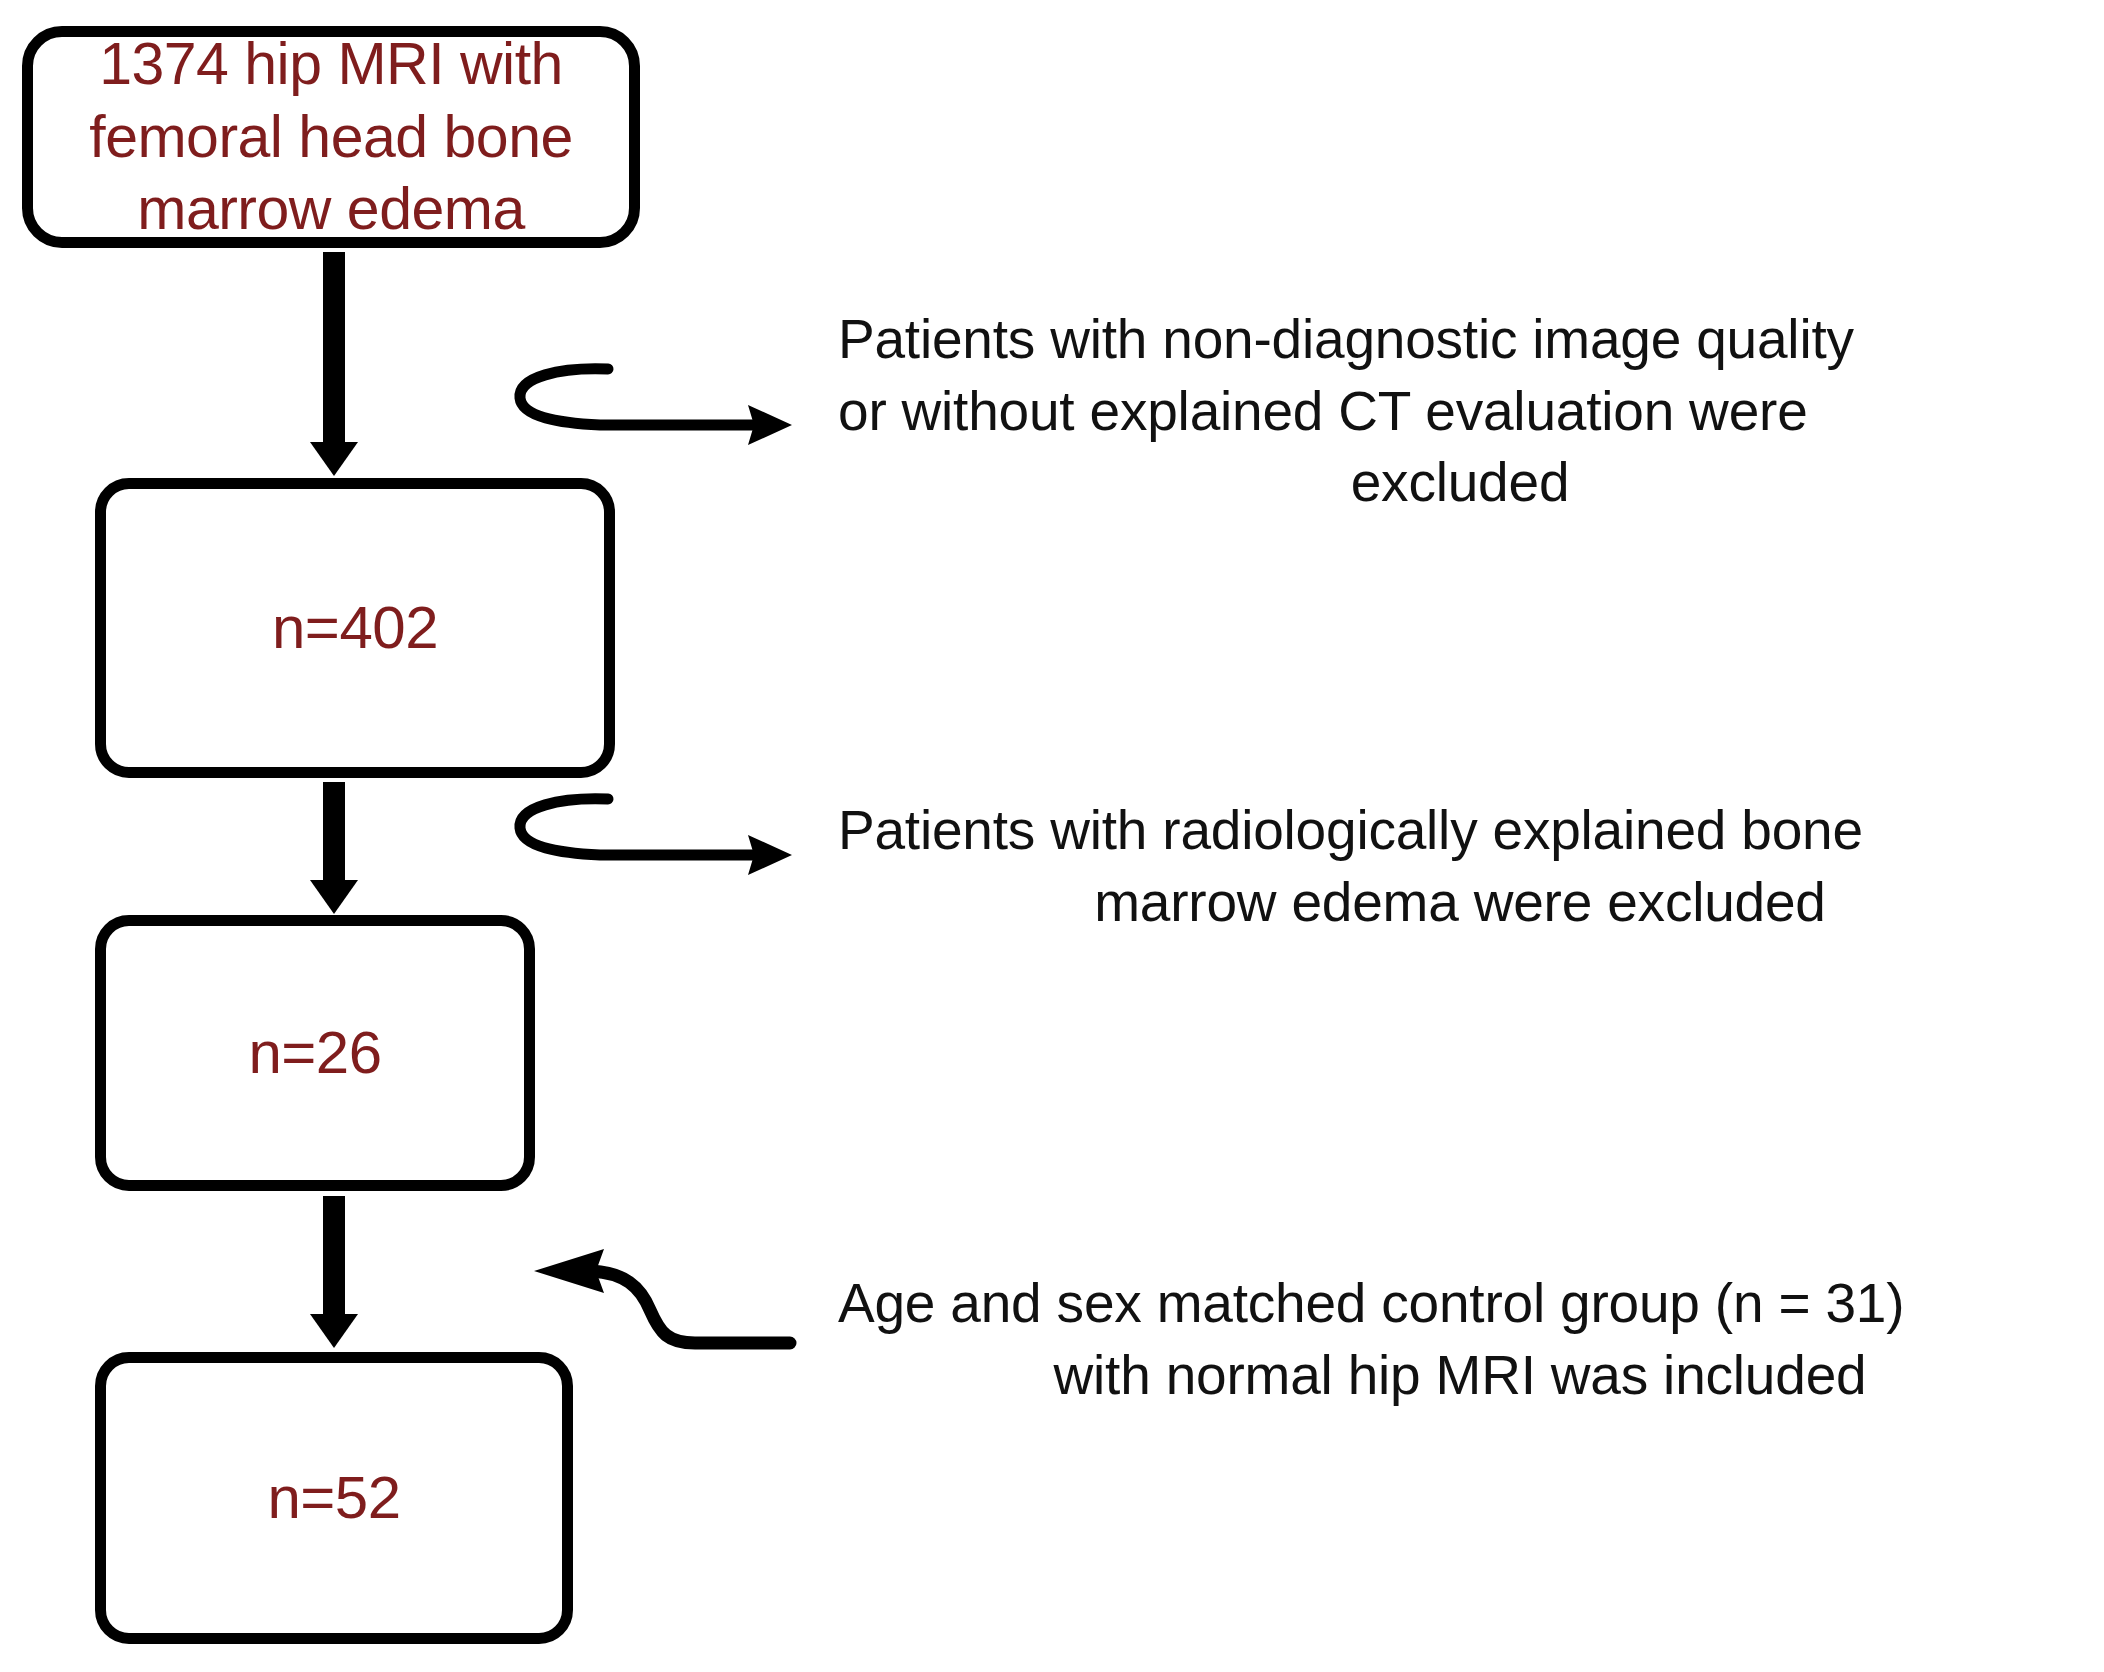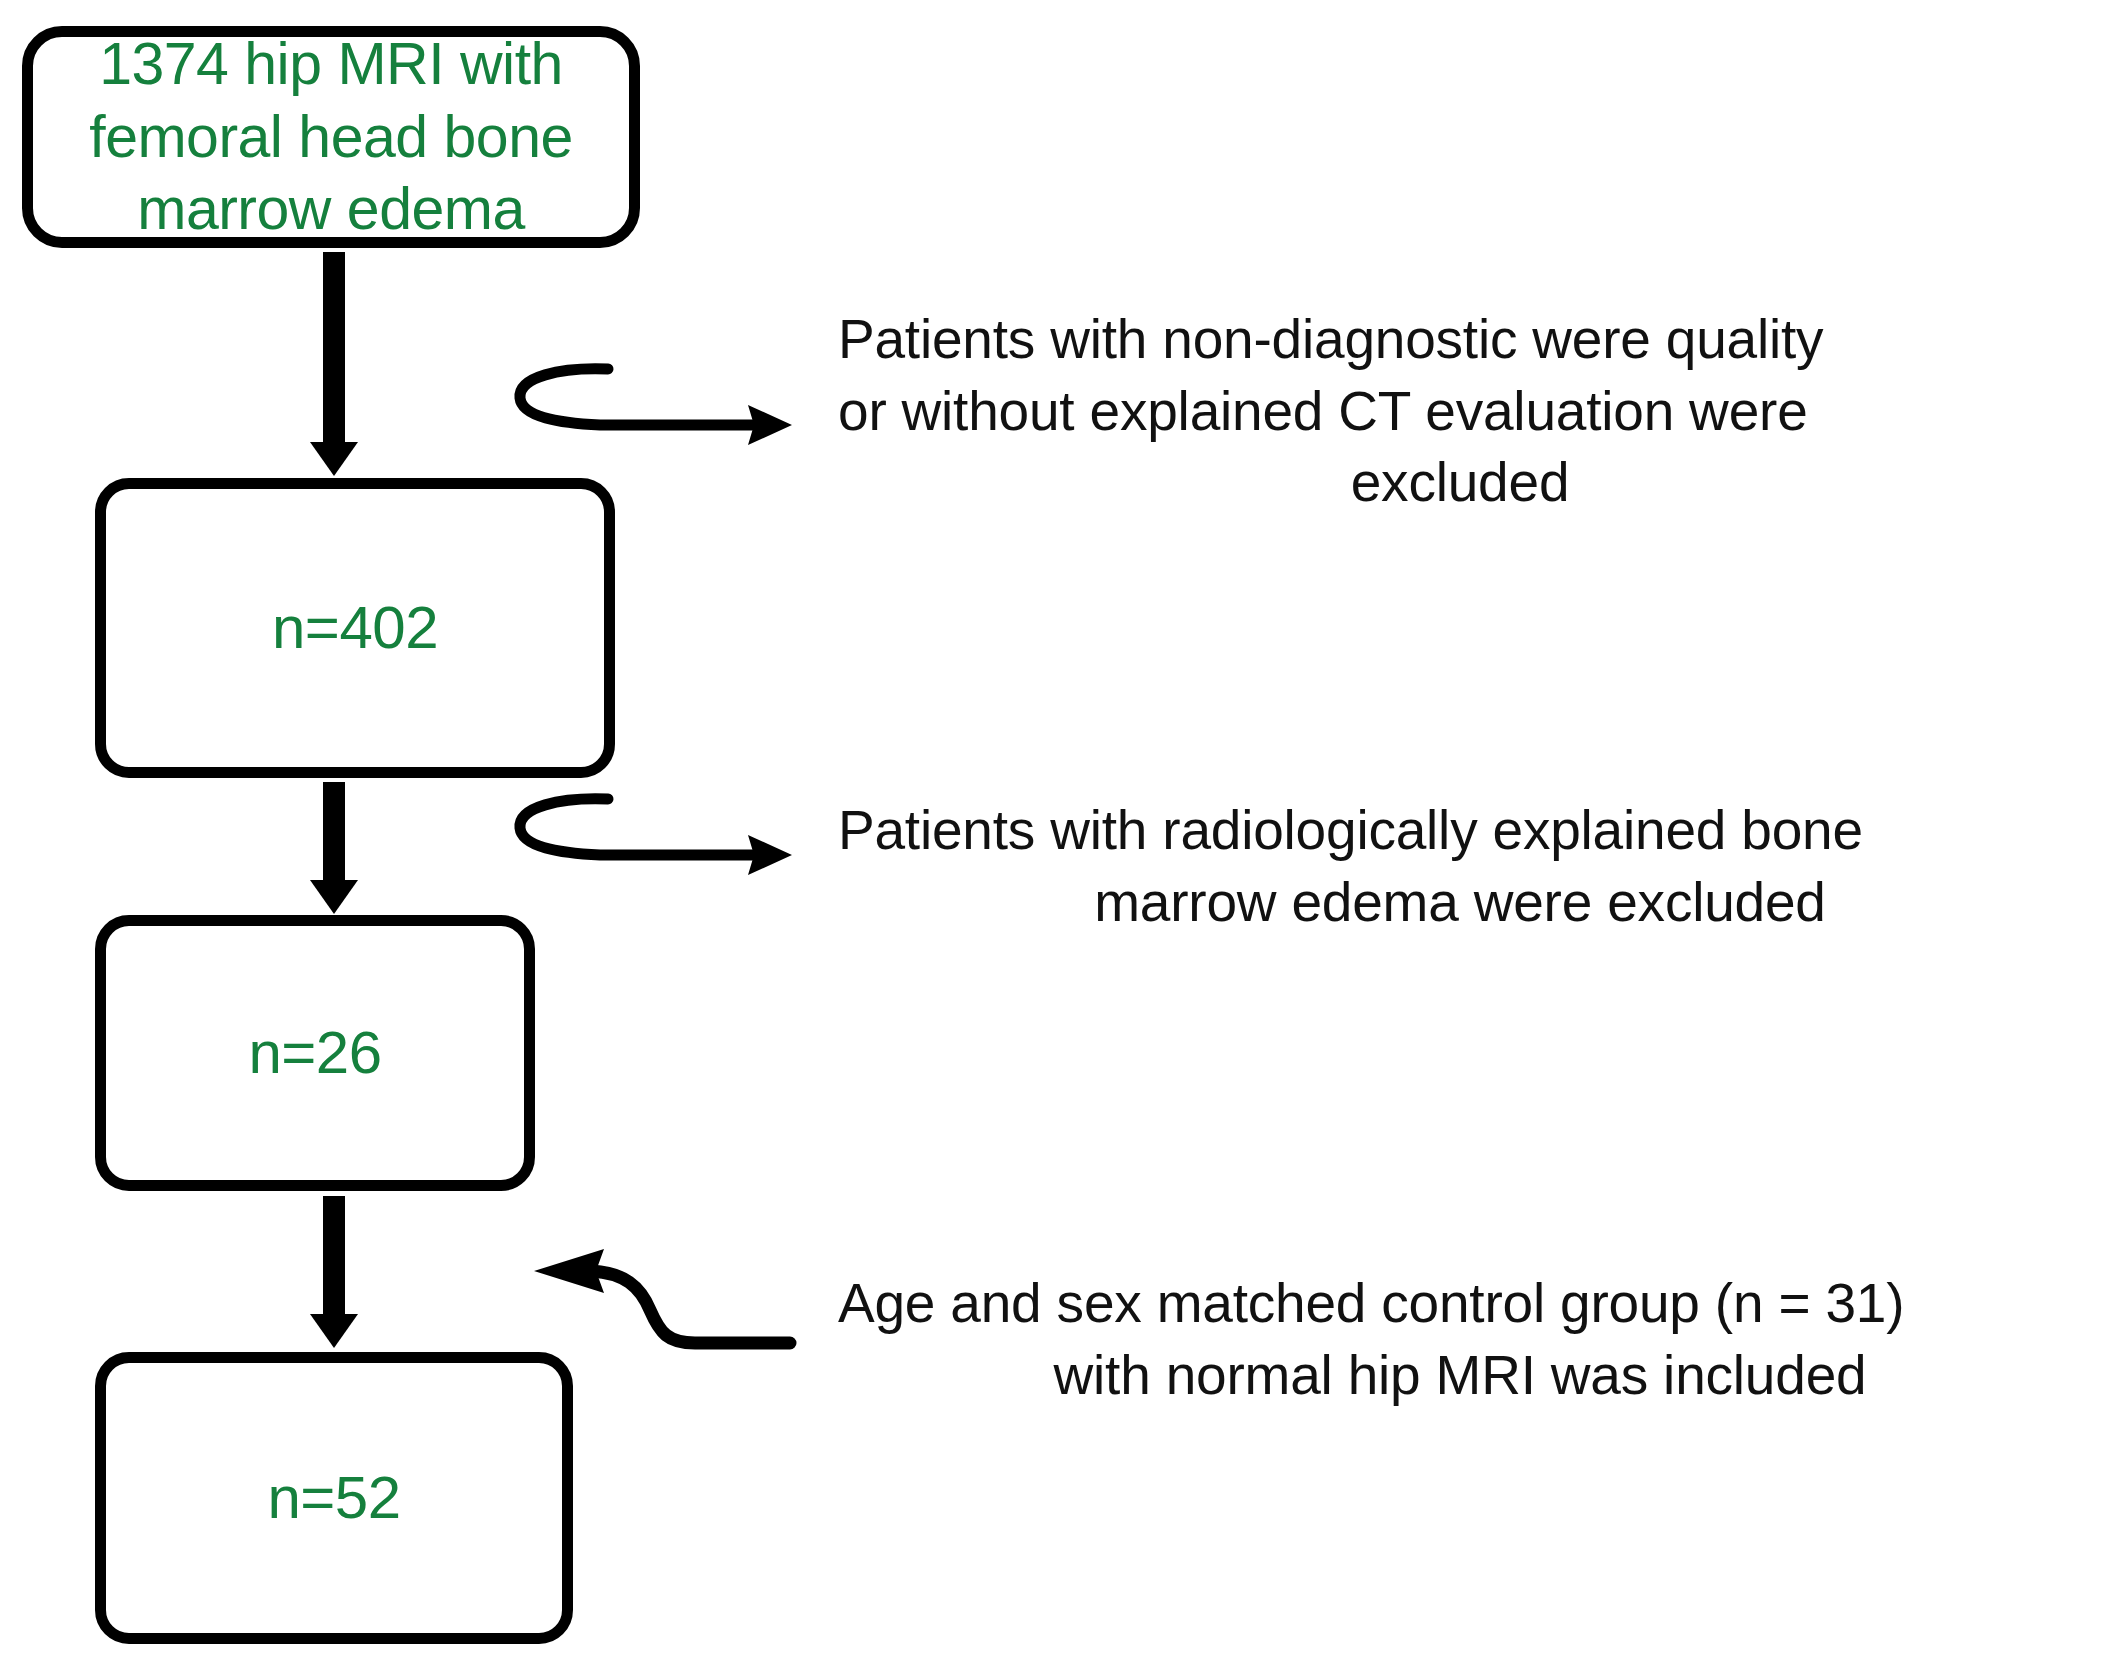--- a/index.html
+++ b/index.html
@@ -33,21 +33,21 @@
     display: flex;
     align-items: center;
     justify-content: center;
     text-align: center;
   }
   .flow-box .box-label {
     font-family: "Liberation Sans", sans-serif;
     font-size: 60px;
     line-height: 1.22;
     letter-spacing: -0.5px;
-    color: #15803d;
+    color: #7f1d1d;
     white-space: pre-line;
   }
 
   #box-source {
     left: 22px;
     top: 26px;
     width: 618px;
     height: 222px;
     border-radius: 40px;
   }
@@ -188,21 +188,21 @@
 
   <svg class="curve-arrow" id="curve-arrow-3" viewBox="0 0 340 140">
     <path d="M 290 105
              L 195 105
              C 168 105, 160 95, 150 72
              C 140 48, 124 35, 92 33" fill="none" stroke="#000000" stroke-width="13" stroke-linecap="round" stroke-linejoin="round"></path>
     <polygon points="104,11 34,33 104,55 96,33" fill="#000000"></polygon>
   </svg>
 
   <div class="annotation" id="annotation-1">
-    <div>Patients with non-diagnostic were quality</div>
+    <div>Patients with non-diagnostic image quality</div>
     <div>or without explained CT evaluation were</div>
     <div class="last-line">excluded</div>
   </div>
 
   <div class="annotation" id="annotation-2">
     <div>Patients with radiologically explained bone</div>
     <div class="last-line">marrow edema were excluded</div>
   </div>
 
   <div class="annotation" id="annotation-3">

